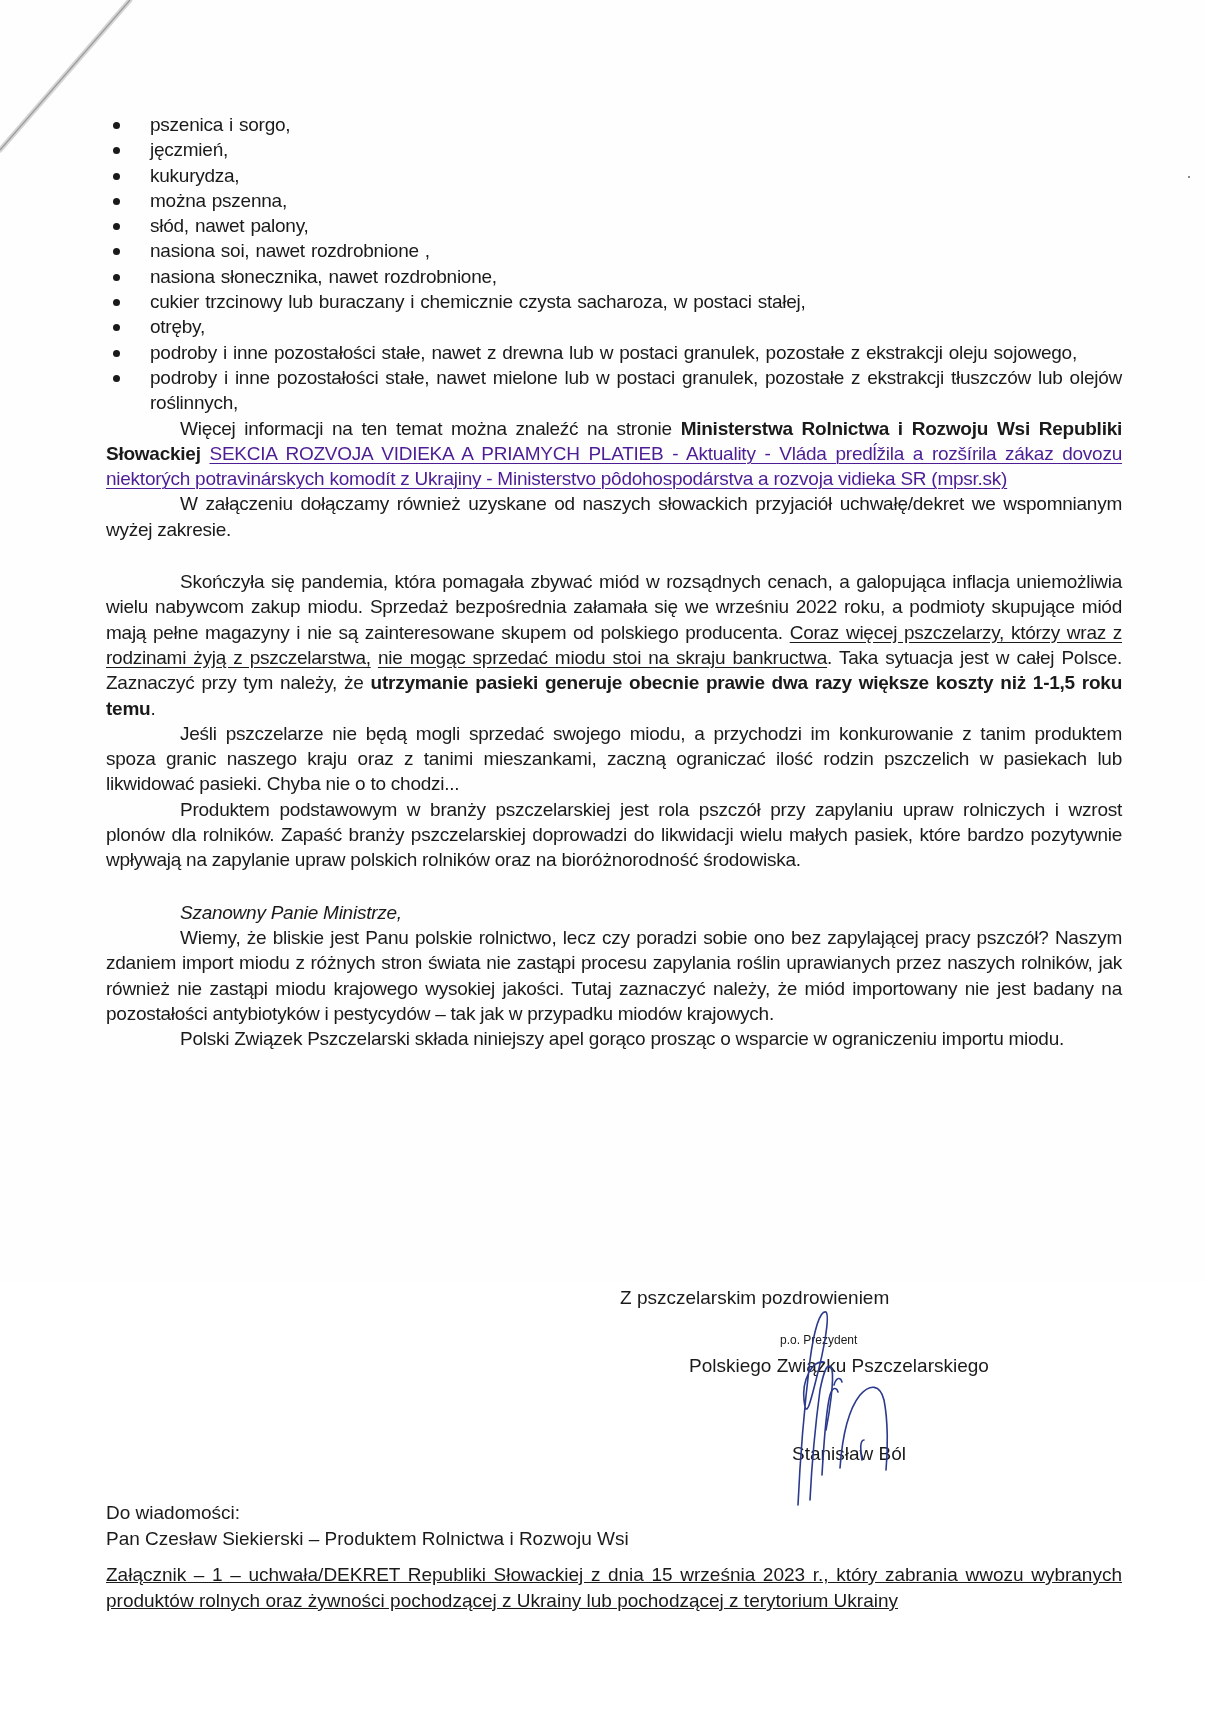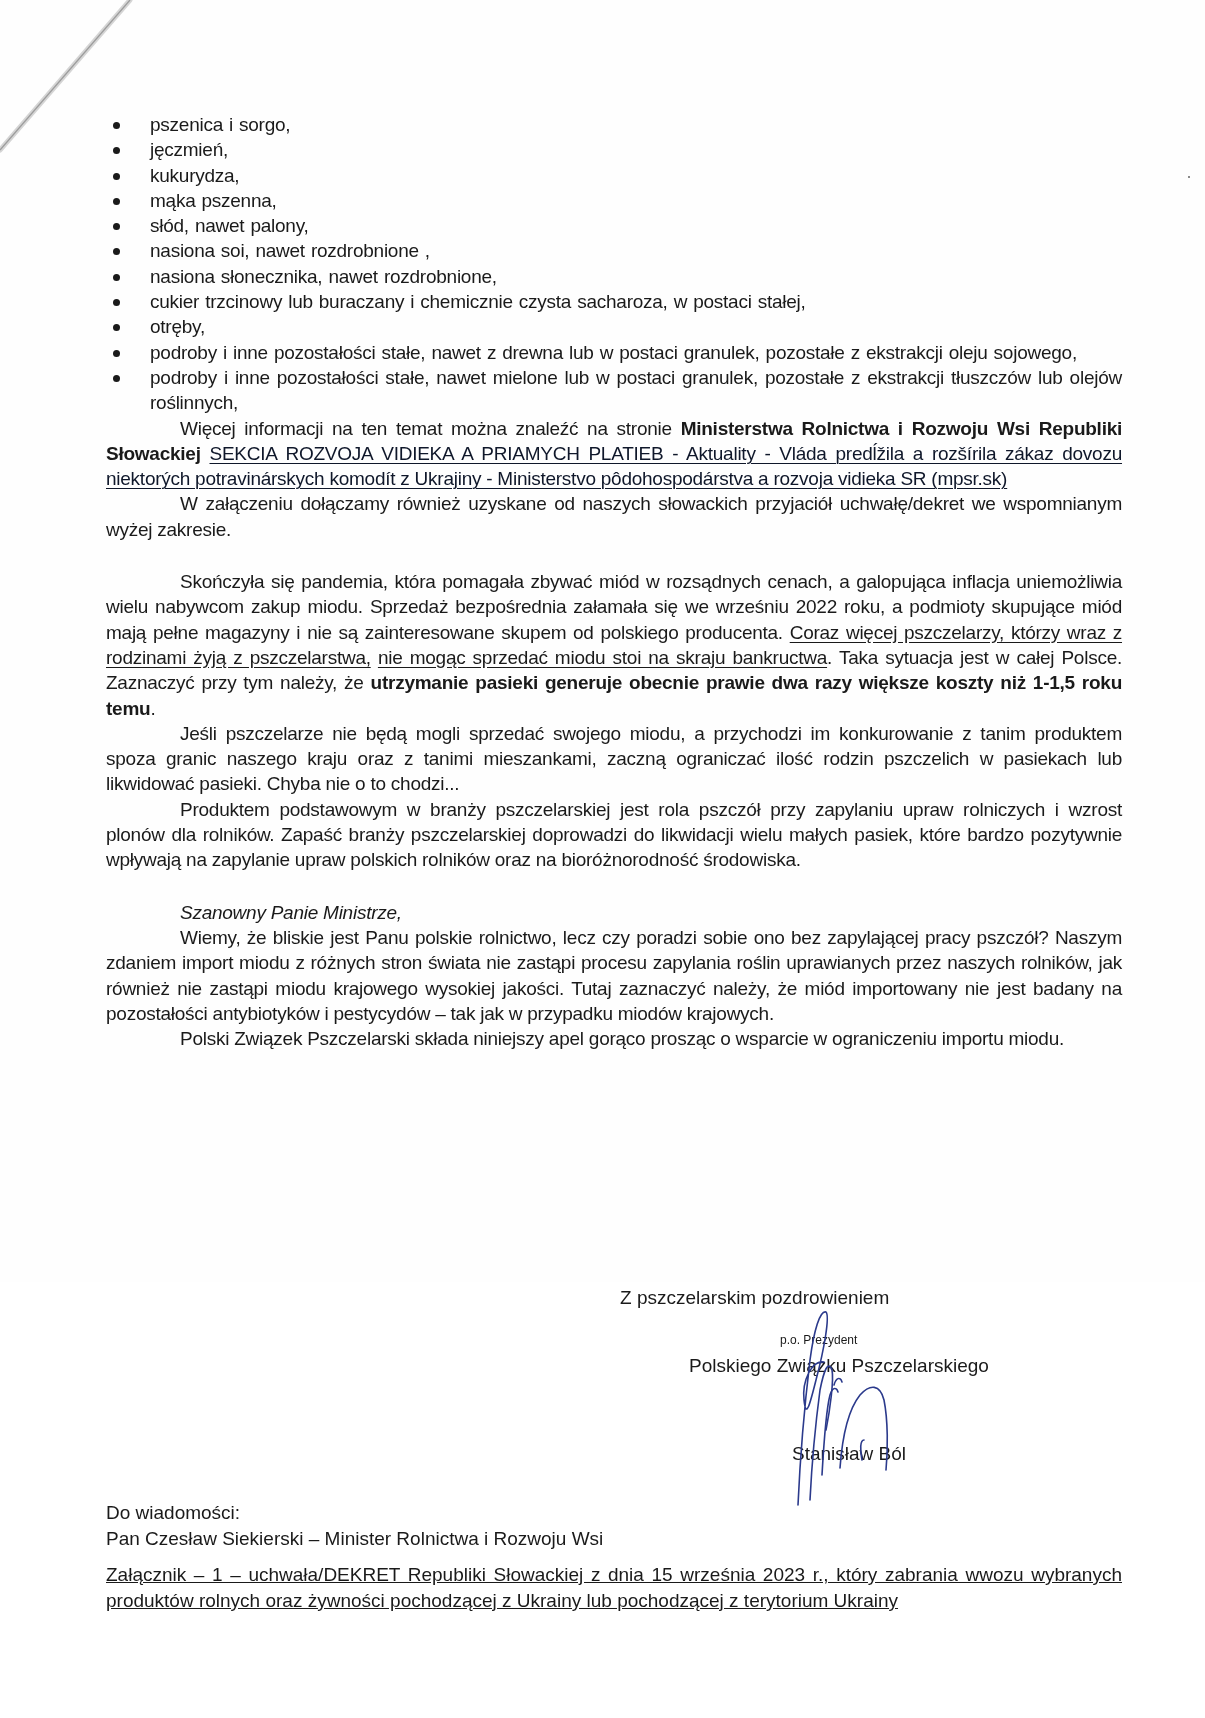--- a/index.html
+++ b/index.html
@@ -67,21 +67,21 @@
     p.indent {
       text-indent: 74px;
     }
     p.last-left {
       text-align-last: left;
     }
     .gap-md { height: 27px; }
     .gap-lg { height: 27px; }
     b { font-weight: 700; }
     a.link {
-      color: #0f172a;
+      color: #4c1d95;
       text-decoration: underline;
       text-underline-offset: 3px;
       text-decoration-thickness: 1px;
     }
     u { text-underline-offset: 3px; }
     i.salutation { font-style: italic; }
 
     .closing {
       position: absolute;
       left: 620px;
@@ -161,21 +161,21 @@
   </svg>
 
   <div class="speck" style="left:1188px; top:176px;"></div>
 
   <div class="content">
 
     <ul class="bullets">
       <li><span class="dot"></span><span>pszenica i sorgo,</span></li>
       <li><span class="dot"></span><span>jęczmień,</span></li>
       <li><span class="dot"></span><span>kukurydza,</span></li>
-      <li><span class="dot"></span><span>mąka pszenna,</span></li>
+      <li><span class="dot"></span><span>można pszenna,</span></li>
       <li><span class="dot"></span><span>słód, nawet palony,</span></li>
       <li><span class="dot"></span><span>nasiona soi, nawet rozdrobnione ,</span></li>
       <li><span class="dot"></span><span>nasiona słonecznika, nawet rozdrobnione,</span></li>
       <li><span class="dot"></span><span>cukier trzcinowy lub buraczany i chemicznie czysta sacharoza, w postaci stałej,</span></li>
       <li><span class="dot"></span><span>otręby,</span></li>
       <li><span class="dot"></span><span>podroby i inne pozostałości stałe, nawet z drewna lub w postaci granulek, pozostałe z ekstrakcji oleju sojowego,</span></li>
       <li><span class="dot"></span><span>podroby i inne pozostałości stałe, nawet mielone lub w postaci granulek, pozostałe z ekstrakcji tłuszczów lub olejów roślinnych,</span></li>
     </ul>
 
     <p class="indent"><span>Więcej informacji na ten temat można znaleźć na stronie </span><b>Ministerstwa Rolnictwa i Rozwoju Wsi Republiki Słowackiej</b><span> </span><a class="link" href="#">SEKCIA ROZVOJA VIDIEKA A PRIAMYCH PLATIEB - Aktuality - Vláda predĺžila a rozšírila zákaz dovozu niektorých potravinárskych komodít z Ukrajiny - Ministerstvo pôdohospodárstva a rozvoja vidieka SR (mpsr.sk)</a></p>
@@ -210,18 +210,18 @@
       <path d="M40 200 C 42 160, 46 120, 50 90 C 54 70, 58 60, 62 70 C 64 80, 60 110, 56 130"></path>
       <path d="M52 175 C 54 140, 56 110, 60 95 C 62 88, 66 86, 68 92"></path>
       <path d="M70 168 C 72 140, 78 110, 90 95 C 100 84, 110 84, 114 100 C 118 120, 118 150, 116 170"></path>
       <path d="M92 160 C 90 150, 90 140, 94 140"></path>
       <path d="M64 85 C 66 78, 70 76, 72 82"></path>
     </g>
   </svg>
 
   <div class="cc">
     <div>Do wiadomości:</div>
-    <div>Pan Czesław Siekierski – Minister Rolnictwa i Rozwoju Wsi</div>
+    <div>Pan Czesław Siekierski – Produktem Rolnictwa i Rozwoju Wsi</div>
   </div>
 
   <div class="attachment">Załącznik – 1 – uchwała/DEKRET Republiki Słowackiej z dnia 15 września 2023 r., który zabrania wwozu wybranych produktów rolnych oraz żywności pochodzącej z Ukrainy lub pochodzącej z terytorium Ukrainy</div>
 
 </div>
 
 </body></html>

